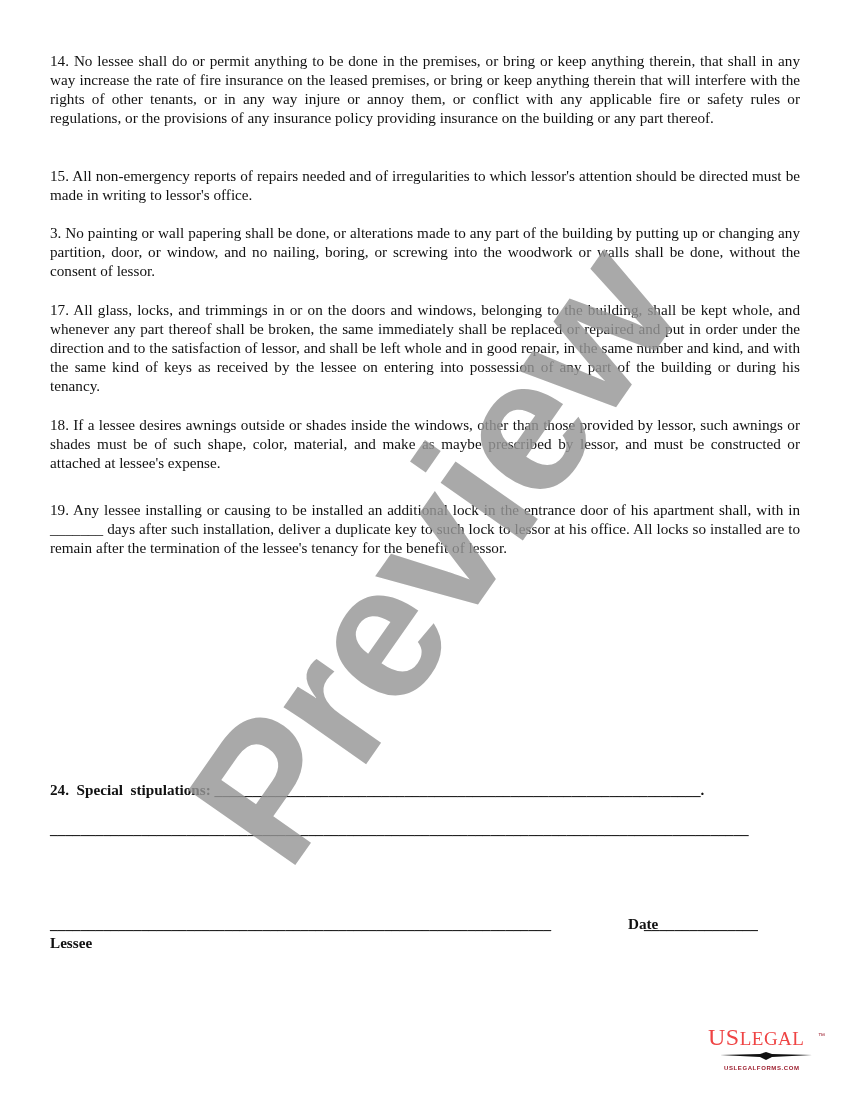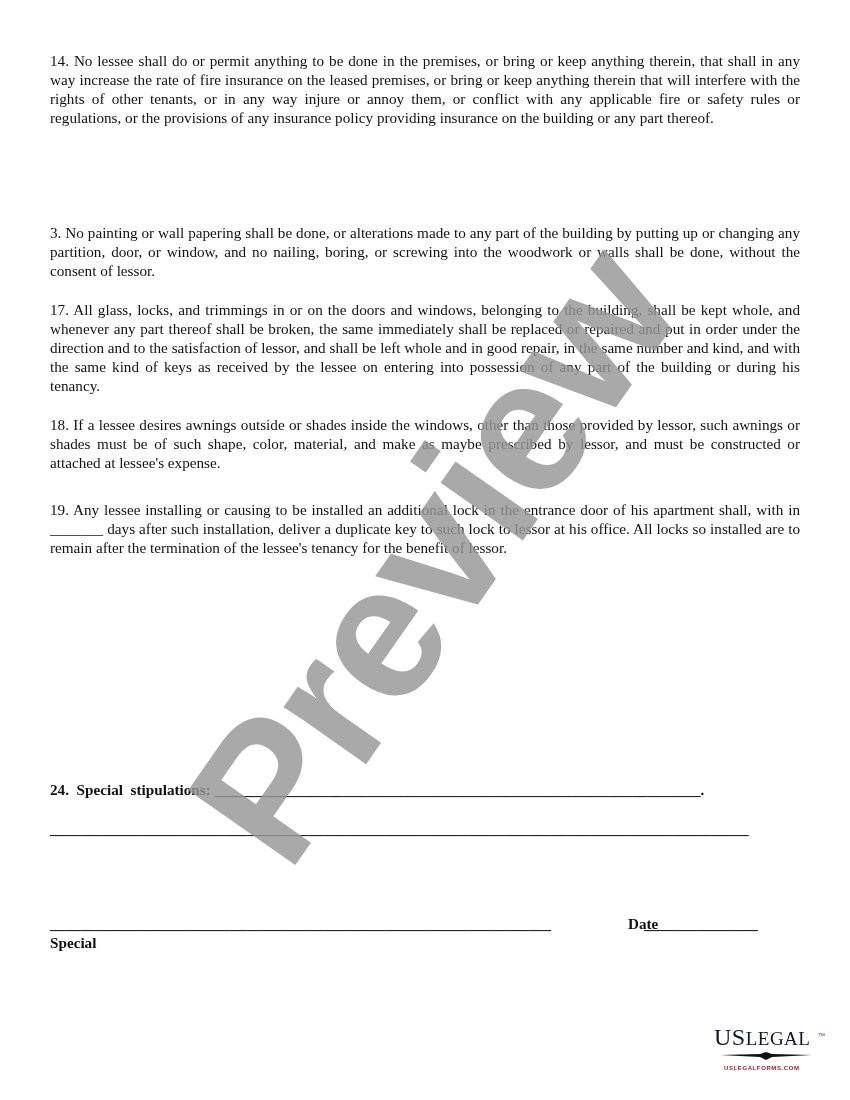--- a/index.html
+++ b/index.html
@@ -23,45 +23,46 @@
       position: absolute; left: 432px; top: 555px;
       transform: translate(-50%, -50%) rotate(-55deg);
       font-family: "Liberation Sans", sans-serif; font-weight: bold;
       font-size: 190px; letter-spacing: -4px; line-height: 1;
       color: rgba(150,150,150,0.82); white-space: nowrap;
     }
     .logo {
       position: absolute; left: 706px; top: 1024px; width: 120px; height: 48px;
     }
     .logo-text {
-      position: absolute; left: 8px; top: 0; font-family: "Liberation Serif", serif;
-      font-size: 24px; color: #0f172a; letter-spacing: 0.5px; line-height: 26px;
+      position: absolute; left: 2px; top: 0; font-family: "Liberation Serif", serif;
+      font-size: 24px; color: #ef4444; letter-spacing: 0.5px; line-height: 26px;
     }
     .logo-text .small { font-size: 19px; }
     .logo-tm { position: absolute; left: 112px; top: 2px; font-size: 7px; color: #9b1c2c; font-family: "Liberation Sans", sans-serif; }
     .logo-wings { position: absolute; left: 14px; top: 28px; width: 92px; height: 8px; }
     .logo-url { position: absolute; left: 18px; top: 35px; font-family: "Liberation Sans", sans-serif; font-size: 6px; color: #9b1c2c; letter-spacing: 0.6px; font-weight: bold; }
   </style>
 </head>
 <body>
 
 <div class="page">
   <p class="para" style="top:51px">14.  No lessee shall do or permit anything to be done in the premises, or bring or keep anything therein, that shall in any way increase the rate of fire insurance on the leased premises, or bring or keep anything therein that will interfere with the rights of other tenants, or in any way injure or annoy them, or conflict with any applicable fire or safety rules or regulations, or the provisions of any insurance policy providing insurance on the building or any part thereof.</p>
+  <p class="para" style="top:166px">15.  All non-emergency reports of repairs needed and of irregularities to which lessor's attention should be directed must be made in writing to lessor's office.</p>
   <p class="para" style="top:223px">3.  No painting or wall papering shall be done, or alterations made to any part of the building by putting up or changing any partition, door, or window, and no nailing, boring, or screwing into the woodwork or walls shall be done, without the consent of lessor.</p>
   <p class="para" style="top:300px">17.  All glass, locks, and trimmings in or on the doors and windows, belonging to the building, shall be kept whole, and whenever any part thereof shall be broken, the same immediately shall be replaced or repaired and put in order under the direction and to the satisfaction of lessor, and shall be left whole and in good repair, in the same number and kind, and with the same kind of keys as received by the lessee on entering into possession of any  part of the building or during his tenancy.</p>
   <p class="para" style="top:415px">18.  If a lessee desires awnings outside or shades inside the windows, other than those provided by lessor, such awnings or shades must be of such shape, color, material, and make as maybe prescribed by lessor, and must be constructed or attached at lessee's expense.</p>
   <p class="para" style="top:500px">19.  Any lessee installing or causing to be installed an additional lock in the entrance door of his apartment shall, with in _______ days after such installation, deliver a duplicate key to such lock to lessor at his office. All locks so installed are to remain after the termination of the lessee's tenancy for the benefit of lessor.</p>
   <p class="line" style="top:780px">24.  Special  stipulations: ________________________________________________________________.</p>
   <p class="line" style="top:819px">____________________________________________________________________________________________</p>
 
   <div>
     <p class="line" style="top:914px">__________________________________________________________________</p>
     <p class="line" style="top:914px; left:628px">Date</p>
     <p class="line" style="top:914px; left:644px">_______________</p>
-    <p class="line" style="top:933px">Special</p>
+    <p class="line" style="top:933px">Lessee</p>
   </div>
 
   <div class="logo">
     <div class="logo-text"><span>US</span><span class="small">LEGAL</span></div>
     <span class="logo-tm">™</span>
     <svg class="logo-wings" viewBox="0 0 92 8">
       <path d="M0 3 L40 2 L46 0 L52 2 L92 3 L52 5 L46 8 L40 5 Z" fill="#111"></path>
     </svg>
     <span class="logo-url">USLEGALFORMS.COM</span>
   </div>

